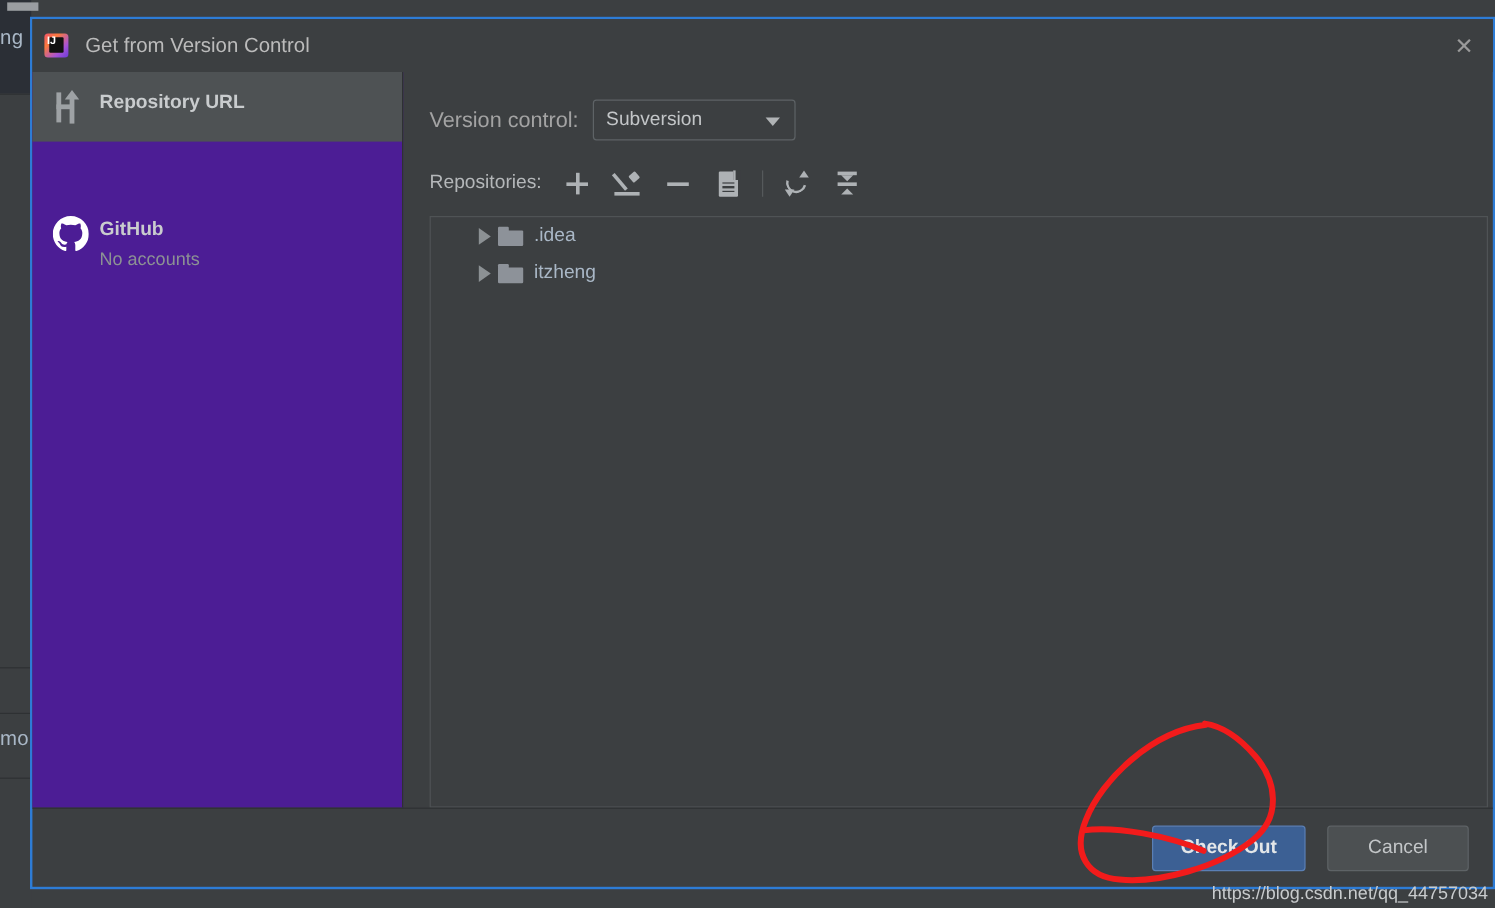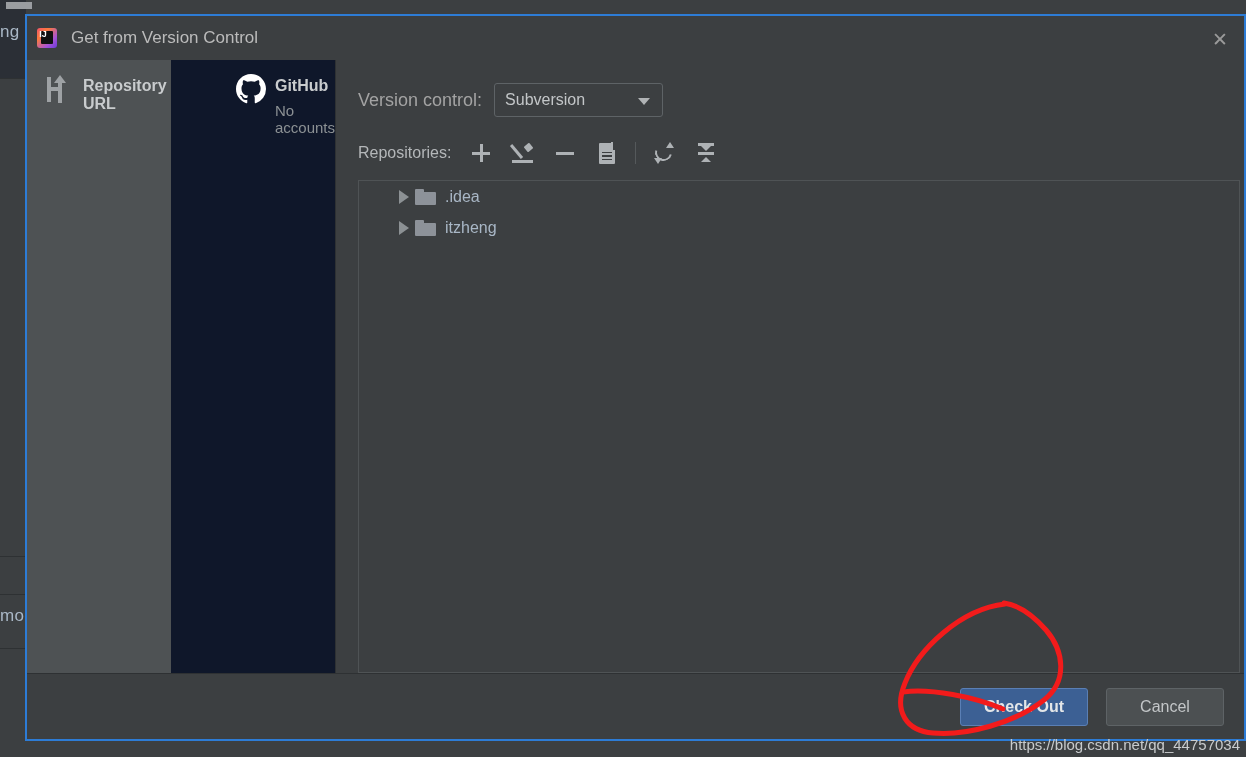--- a/index.html
+++ b/index.html
@@ -83,23 +83,23 @@
     color: #9a9a9a; font-size: 19px; line-height: 1;
     cursor: pointer;
   }
 
   
   .dialog-body { flex: 1; display: flex; min-height: 0; }
 
   
   .sidebar {
     width: 309px; flex: 0 0 309px;
-    background: #0f172a;
+    background: #4c1d95;
     border-right: 1px solid #2e3133;
-    display: flex; flex-direction: row; gap: 48px;
+    display: flex; flex-direction: column; gap: 48px;
   }
   .side-item {
     display: flex; align-items: flex-start;
     padding: 12px 0 12px 14px;
     cursor: pointer;
   }
   .side-item.selected { background: #4e5254; }
   .side-item .ic { flex: 0 0 42px; height: 34px; position: relative; }
   .side-item .labels { padding-top: 5px; }
   .side-item .label {

